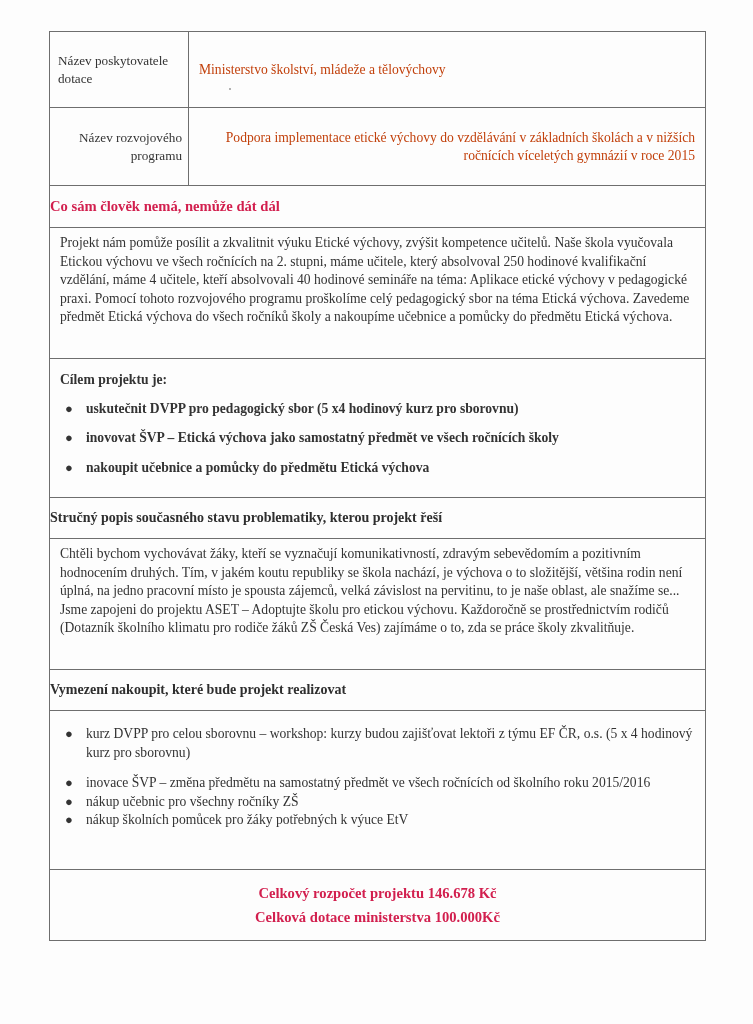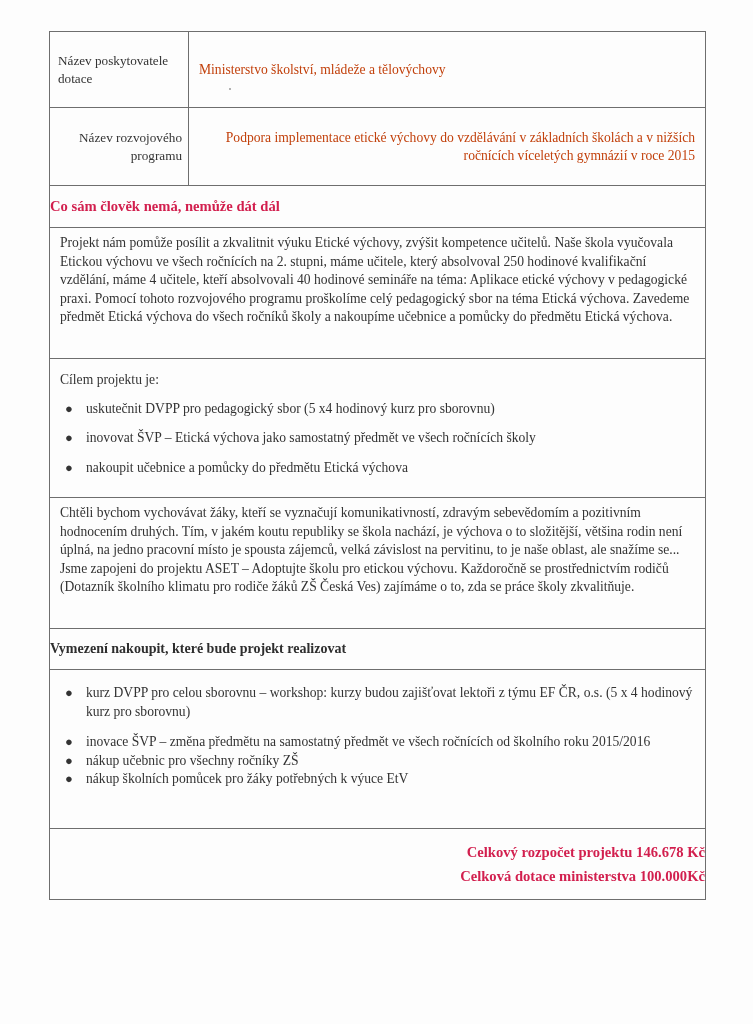--- a/index.html
+++ b/index.html
@@ -17,30 +17,30 @@
     border: 1.3px solid #6e6e6e; vertical-align: middle; padding: 0;
   }
   .lbl { width: 124px; padding: 4px 6px 4px 8px !important; font-size: 13.2px; line-height: 17.5px; color: #333; }
   .val { padding: 4px 10px 4px 10px !important; font-size: 13.6px; line-height: 18px; color: #c2410c; }
   .r1 { height: 76px; }
   .r2 { height: 78px; text-align: right; }
   .hdr { font-weight: bold; font-size: 14px; height: 40px; color: #2e2e2e; }
   .hdr.red { color: #d21f4e; font-size: 14.6px; height: 41px; }
   .para { padding: 6px 10px 6px 10px !important; font-size: 13.6px; line-height: 18.6px; color: #333; vertical-align: top !important; }
   .p1 { height: 118px; }
-  .p2 { height: 120px; padding-top: 12px !important; }
+  .p2 { height: 120px; padding-top: 12px !important; font-weight: bold; }
   .p3 { height: 118px; }
   .p4 { height: 138px; padding-top: 14px !important; }
   .intro { margin: 0 0 10px 0; }
   ul.bul { margin: 0; padding: 0; list-style: none; }
   ul.bul li { position: relative; padding-left: 26px; }
   ul.bul li .dot { position: absolute; left: 5px; top: 0; font-size: 13px; }
   .goals li { margin-bottom: 11px; }
   .acts li.gap { margin-bottom: 12px; }
-  .budget { text-align: right; font-weight: bold; color: #d21f4e; font-size: 14.6px; line-height: 18px; height: 70px; }
+  .budget { text-align: center; font-weight: bold; color: #d21f4e; font-size: 14.6px; line-height: 18px; height: 70px; }
   .budget div { margin: 6px 0; }
   .speck { position: absolute; left: 229px; top: 88px; width: 2px; height: 2px; background: #999; border-radius: 1px; }
 </style>
 </head>
 <body>
 
 <div class="page">
   <table class="doc">
     <tbody>
         <tr class="r1">
@@ -61,20 +61,23 @@
       <td colspan="2" class="para p2">
         <div class="intro">Cílem projektu je:</div>
         <ul class="bul goals">
           <li><span class="dot">●</span><span>uskutečnit DVPP  pro pedagogický sbor (5 x4 hodinový kurz pro sborovnu)</span></li>
           <li><span class="dot">●</span><span>inovovat ŠVP – Etická výchova jako samostatný předmět ve všech ročnících školy</span></li>
           <li style="margin-bottom:0"><span class="dot">●</span><span>nakoupit učebnice a pomůcky do předmětu Etická výchova</span></li>
         </ul>
       </td>
     </tr>
     <tr>
+      <td colspan="2" class="hdr">Stručný popis současného stavu problematiky, kterou projekt řeší</td>
+    </tr>
+    <tr>
       <td colspan="2" class="para p3">Chtěli bychom vychovávat žáky, kteří se vyznačují komunikativností, zdravým sebevědomím a pozitivním hodnocením druhých. Tím, v jakém koutu republiky se škola nachází, je výchova o to složitější, většina rodin není úplná, na jedno pracovní místo je spousta zájemců, velká závislost na pervitinu, to je naše oblast, ale snažíme se... Jsme zapojeni do projektu ASET – Adoptujte školu pro etickou výchovu. Každoročně se prostřednictvím rodičů (Dotazník školního klimatu pro rodiče žáků ZŠ Česká Ves) zajímáme o to, zda se práce školy zkvalitňuje.</td>
     </tr>
     <tr>
       <td colspan="2" class="hdr">Vymezení nakoupit, které bude projekt realizovat</td>
     </tr>
     <tr>
       <td colspan="2" class="para p4">
         <ul class="bul acts">
           <li class="gap"><span class="dot">●</span><span>kurz DVPP pro celou sborovnu – workshop: kurzy budou zajišťovat lektoři z týmu EF ČR, o.s. (5 x  4 hodinový kurz pro sborovnu)</span></li>
           <li><span class="dot">●</span><span>inovace ŠVP – změna předmětu na samostatný předmět ve všech ročnících od školního roku 2015/2016</span></li>

